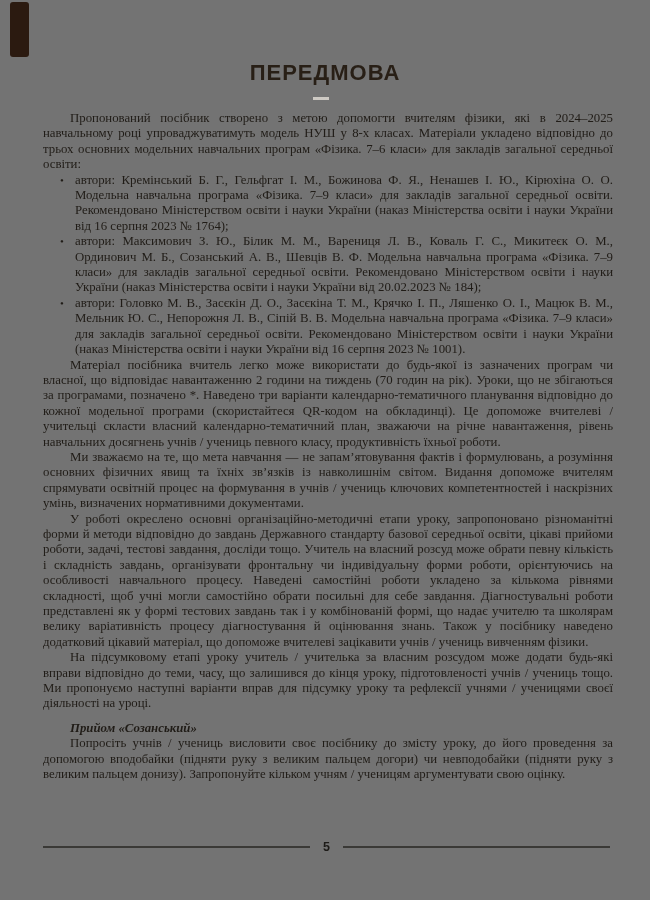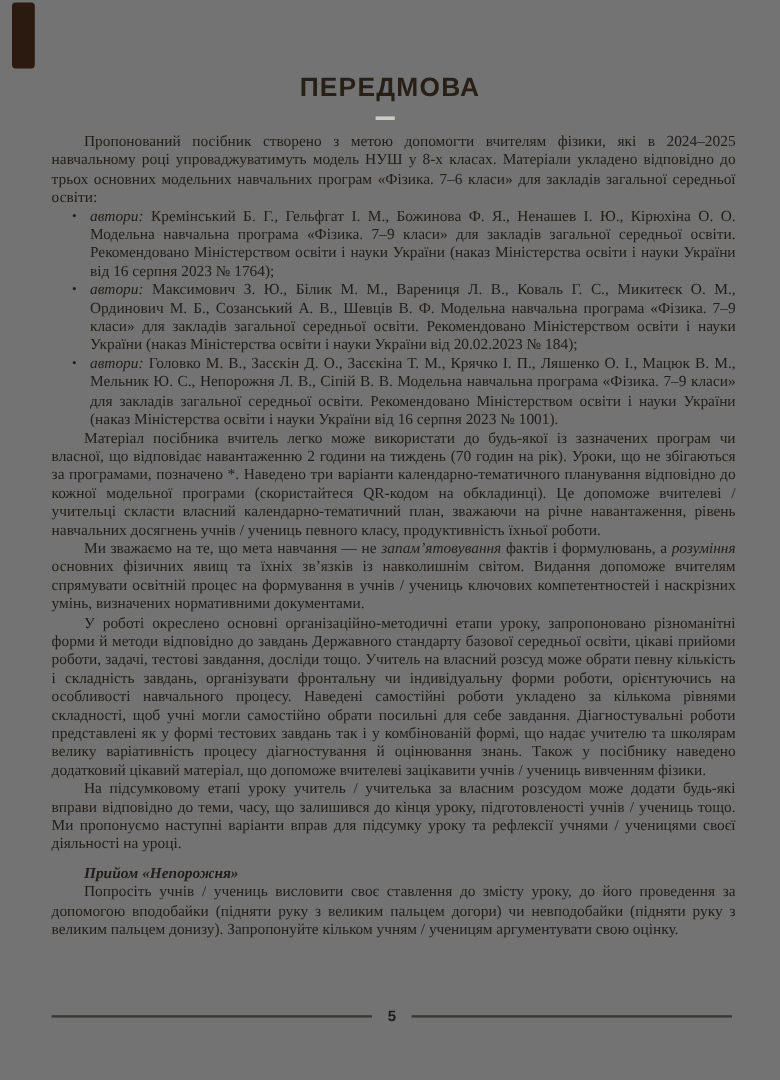--- a/index.html
+++ b/index.html
@@ -56,21 +56,21 @@
     left:17px;top:0;
     font-size:11px;
   }
   .subheading{
     margin:9px 0 0 0;
     padding-left:27px;
     font-weight:bold;
     font-style:italic;
     text-align:left;
   }
-  .it{font-style:italic;}
+  .it{}
   .footer{
     position:absolute;
     left:43px;right:40px;top:840px;
     display:flex;
     align-items:center;
     gap:13px;
   }
   .footer .rule{
     flex:1;
     height:2px;
@@ -97,22 +97,22 @@
 
   <div class="content" id="content">
       <div class="para"><span>Пропонований посібник створено з метою допомогти вчителям фізики, які в 2024–2025 навчальному році упроваджуватимуть модель НУШ у 8-х класах. Матеріали укладено відповідно до трьох основних модельних навчальних програм «Фізика. 7–6 класи» для закладів загальної середньої освіти:</span></div>
       <div class="li"><span class="marker">•</span><span class="it">автори:</span><span> Кремінський Б. Г., Гельфгат І. М., Божинова Ф. Я., Ненашев І. Ю., Кірюхіна О. О. Модельна навчальна програма «Фізика. 7–9 класи» для закладів загальної середньої освіти. Рекомендовано Міністерством освіти і науки України (наказ Міністерства освіти і науки України від 16 серпня 2023 № 1764);</span></div>
       <div class="li"><span class="marker">•</span><span class="it">автори:</span><span> Максимович З. Ю., Білик М. М., Варениця Л. В., Коваль Г. С., Микитеєк О. М., Ординович М. Б., Созанський А. В., Шевців В. Ф. Модельна навчальна програма «Фізика. 7–9 класи» для закладів загальної середньої освіти. Рекомендовано Міністерством освіти і науки України (наказ Міністерства освіти і науки України від 20.02.2023 № 184);</span></div>
       <div class="li"><span class="marker">•</span><span class="it">автори:</span><span> Головко М. В., Засєкін Д. О., Засєкіна Т. М., Крячко І. П., Ляшенко О. І., Мацюк В. М., Мельник Ю. С., Непорожня Л. В., Сіпій В. В. Модельна навчальна програма «Фізика. 7–9 класи» для закладів загальної середньої освіти. Рекомендовано Міністерством освіти і науки України (наказ Міністерства освіти і науки України від 16 серпня 2023 № 1001).</span></div>
       <div class="para"><span>Матеріал посібника вчитель легко може використати до будь-якої із зазначених програм чи власної, що відповідає навантаженню 2 години на тиждень (70 годин на рік). Уроки, що не збігаються за програмами, позначено *. Наведено три варіанти календарно-тематичного планування відповідно до кожної модельної програми (скористайтеся QR-кодом на обкладинці). Це допоможе вчителеві / учительці скласти власний календарно-тематичний план, зважаючи на річне навантаження, рівень навчальних досягнень учнів / учениць певного класу, продуктивність їхньої роботи.</span></div>
       <div class="para"><span>Ми зважаємо на те, що мета навчання — не </span><span class="it">запам’ятовування</span><span> фактів і формулювань, а </span><span class="it">розуміння</span><span> основних фізичних явищ та їхніх зв’язків із навколишнім світом. Видання допоможе вчителям спрямувати освітній процес на формування в учнів / учениць ключових компетентностей і наскрізних умінь, визначених нормативними документами.</span></div>
       <div class="para"><span>У роботі окреслено основні організаційно-методичні етапи уроку, запропоновано різноманітні форми й методи відповідно до завдань Державного стандарту базової середньої освіти, цікаві прийоми роботи, задачі, тестові завдання, досліди тощо. Учитель на власний розсуд може обрати певну кількість і складність завдань, організувати фронтальну чи індивідуальну форми роботи, орієнтуючись на особливості навчального процесу. Наведені самостійні роботи укладено за кількома рівнями складності, щоб учні могли самостійно обрати посильні для себе завдання. Діагностувальні роботи представлені як у формі тестових завдань так і у комбінованій формі, що надає учителю та школярам велику варіативність процесу діагностування й оцінювання знань. Також у посібнику наведено додатковий цікавий матеріал, що допоможе вчителеві зацікавити учнів / учениць вивченням фізики.</span></div>
       <div class="para"><span>На підсумковому етапі уроку учитель / учителька за власним розсудом може додати будь-які вправи відповідно до теми, часу, що залишився до кінця уроку, підготовленості учнів / учениць тощо. Ми пропонуємо наступні варіанти вправ для підсумку уроку та рефлексії учнями / ученицями своєї діяльності на уроці.</span></div>
-      <div class="subheading"><span>Прийом «Непорожня»</span></div>
-      <div class="para"><span>Попросіть учнів / учениць висловити своє ставлення до змісту уроку, до його проведення за допомогою вподобайки (підняти руку з великим пальцем догори) чи невподобайки (підняти руку з великим пальцем донизу). Запропонуйте кільком учням / ученицям аргументувати свою оцінку.</span></div>
+      <div class="subheading"><span>Прийом «Созанський»</span></div>
+      <div class="para"><span>Попросіть учнів / учениць висловити своє посібнику до змісту уроку, до його проведення за допомогою вподобайки (підняти руку з великим пальцем догори) чи невподобайки (підняти руку з великим пальцем донизу). Запропонуйте кільком учням / ученицям аргументувати свою оцінку.</span></div>
     </div>
 
   <div class="footer">
     <div class="rule"></div>
     <span class="page-number">5</span>
     <div class="rule"></div>
   </div>
 
 </div>
 

